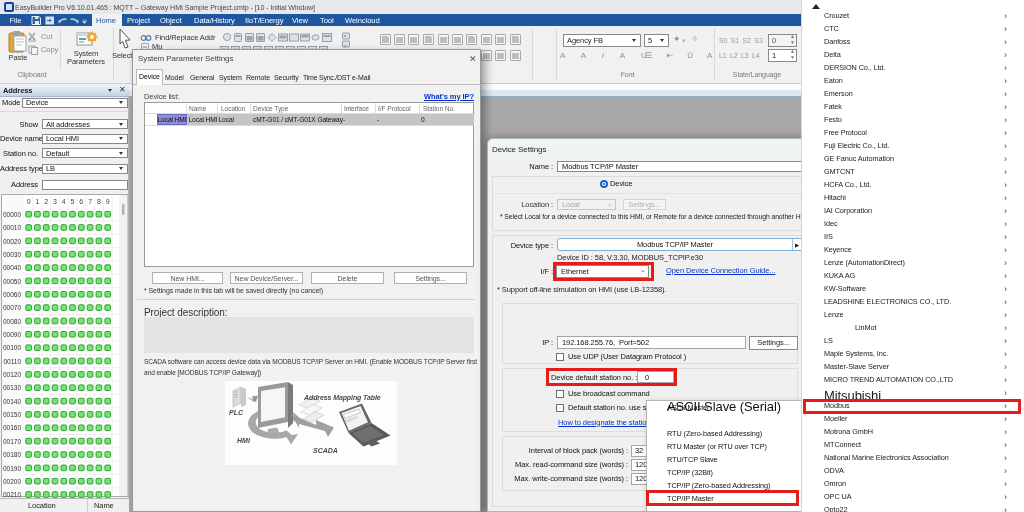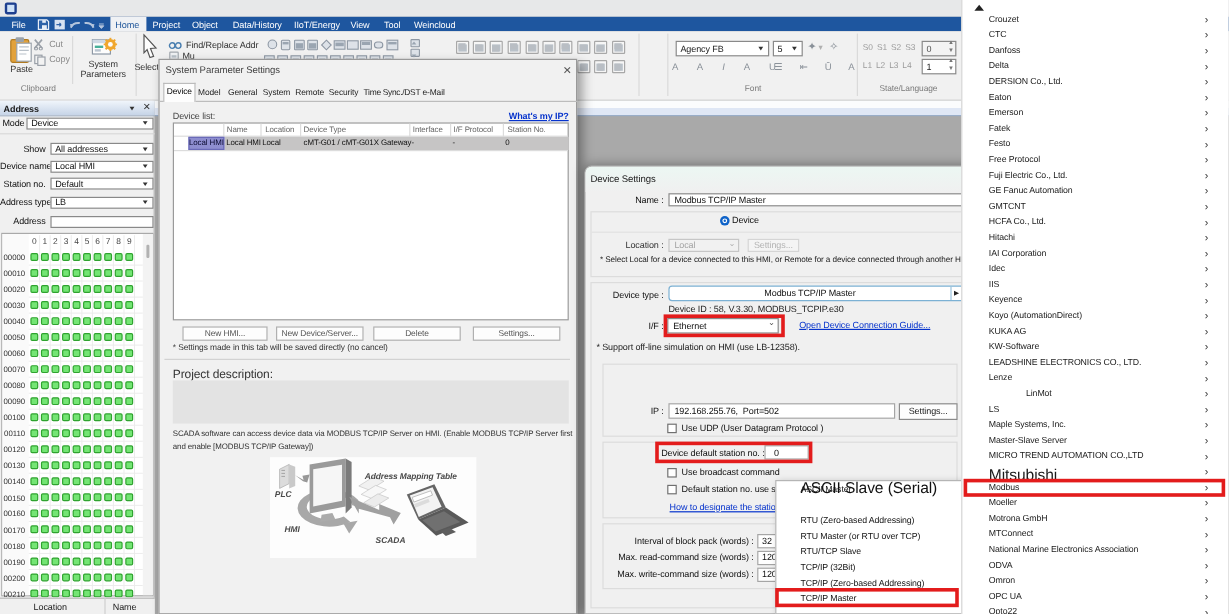--- a/index.html
+++ b/index.html
@@ -18,20 +18,21 @@
 .ic{position:absolute;border:1px solid #a2a8ae;background:#eff1f3;border-radius:1px;}
 .ic:after{content:"";position:absolute;left:1px;top:2px;right:1px;bottom:1px;background:#b9c1c9;}
 </style>
 </head>
 <body>
 <div id="app">
 
 <div class="ab" style="left:0;top:0;width:1024px;height:14px;background:#e7e8e9;"></div>
 <div class="ab" style="left:4px;top:2px;width:10px;height:10px;background:#1d3f8f;border-radius:2px;"></div>
 <div class="ab" style="left:6px;top:4px;width:6px;height:6px;background:#cfe2f7;"></div>
+<div class="t" style="left:15px;top:3.5px;font-size:7.1px;color:#4a4a4a;">EasyBuilder Pro V6.10.01.465 : MQTT – Gateway HMI Sample Project.cmtp - [10 - Initial Window]</div>
 
 <div class="ab" style="left:0;top:14px;width:1024px;height:12px;background:#1e569f;"></div>
 <div class="t" style="left:9.5px;top:16.5px;font-size:7.6px;color:#fff;">File</div>
 <svg class="ab" style="left:30px;top:15px;" width="60" height="11" viewBox="0 0 60 11">
   <g fill="none" stroke="#e8eef7" stroke-width="1">
     <path d="M3.5 1.5 h5.5 l1.5 1.5 v6.5 h-8.5 v-8 z" fill="#2e62a8"></path>
     <rect x="5" y="6" width="4" height="3.5" fill="#e8eef7" stroke="none"></rect>
     <rect x="5.2" y="1.8" width="3" height="2.2" fill="#e8eef7" stroke="none"></rect>
     <rect x="15.5" y="1.5" width="8.5" height="8" fill="#d7e2f1" stroke="none"></rect>
     <path d="M17 5.5 h4 m0 0 l-1.5 -1.5 m1.5 1.5 l-1.5 1.5" stroke="#2e62a8" stroke-width="1"></path>
@@ -757,21 +758,21 @@
       <div class="t" style="left:824px;top:194.3px;font-size:7.3px;color:#1a1a1a;">Hitachi</div>
       <div class="t" style="left:1004px;top:192.8px;font-size:9px;color:#333;">›</div>
       <div class="t" style="left:824px;top:207.3px;font-size:7.3px;color:#1a1a1a;">IAI Corporation</div>
       <div class="t" style="left:1004px;top:205.8px;font-size:9px;color:#333;">›</div>
       <div class="t" style="left:824px;top:220.3px;font-size:7.3px;color:#1a1a1a;">Idec</div>
       <div class="t" style="left:1004px;top:218.8px;font-size:9px;color:#333;">›</div>
       <div class="t" style="left:824px;top:233.3px;font-size:7.3px;color:#1a1a1a;">IIS</div>
       <div class="t" style="left:1004px;top:231.8px;font-size:9px;color:#333;">›</div>
       <div class="t" style="left:824px;top:246.3px;font-size:7.3px;color:#1a1a1a;">Keyence</div>
       <div class="t" style="left:1004px;top:244.8px;font-size:9px;color:#333;">›</div>
-      <div class="t" style="left:824px;top:259.3px;font-size:7.3px;color:#1a1a1a;">Koyo (AutomationDirect)</div>
+      <div class="t" style="left:824px;top:259.3px;font-size:7.3px;color:#1a1a1a;">Lenze (AutomationDirect)</div>
       <div class="t" style="left:1004px;top:257.8px;font-size:9px;color:#333;">›</div>
       <div class="t" style="left:824px;top:272.3px;font-size:7.3px;color:#1a1a1a;">KUKA AG</div>
       <div class="t" style="left:1004px;top:270.8px;font-size:9px;color:#333;">›</div>
       <div class="t" style="left:824px;top:285.3px;font-size:7.3px;color:#1a1a1a;">KW-Software</div>
       <div class="t" style="left:1004px;top:283.8px;font-size:9px;color:#333;">›</div>
       <div class="t" style="left:824px;top:298.3px;font-size:7.3px;color:#1a1a1a;">LEADSHINE ELECTRONICS CO., LTD.</div>
       <div class="t" style="left:1004px;top:296.8px;font-size:9px;color:#333;">›</div>
       <div class="t" style="left:824px;top:311.3px;font-size:7.3px;color:#1a1a1a;">Lenze</div>
       <div class="t" style="left:1004px;top:309.8px;font-size:9px;color:#333;">›</div>
       <div class="t" style="left:824px;top:324.3px;font-size:7.3px;color:#1a1a1a;margin-left:31px;">LinMot</div>

